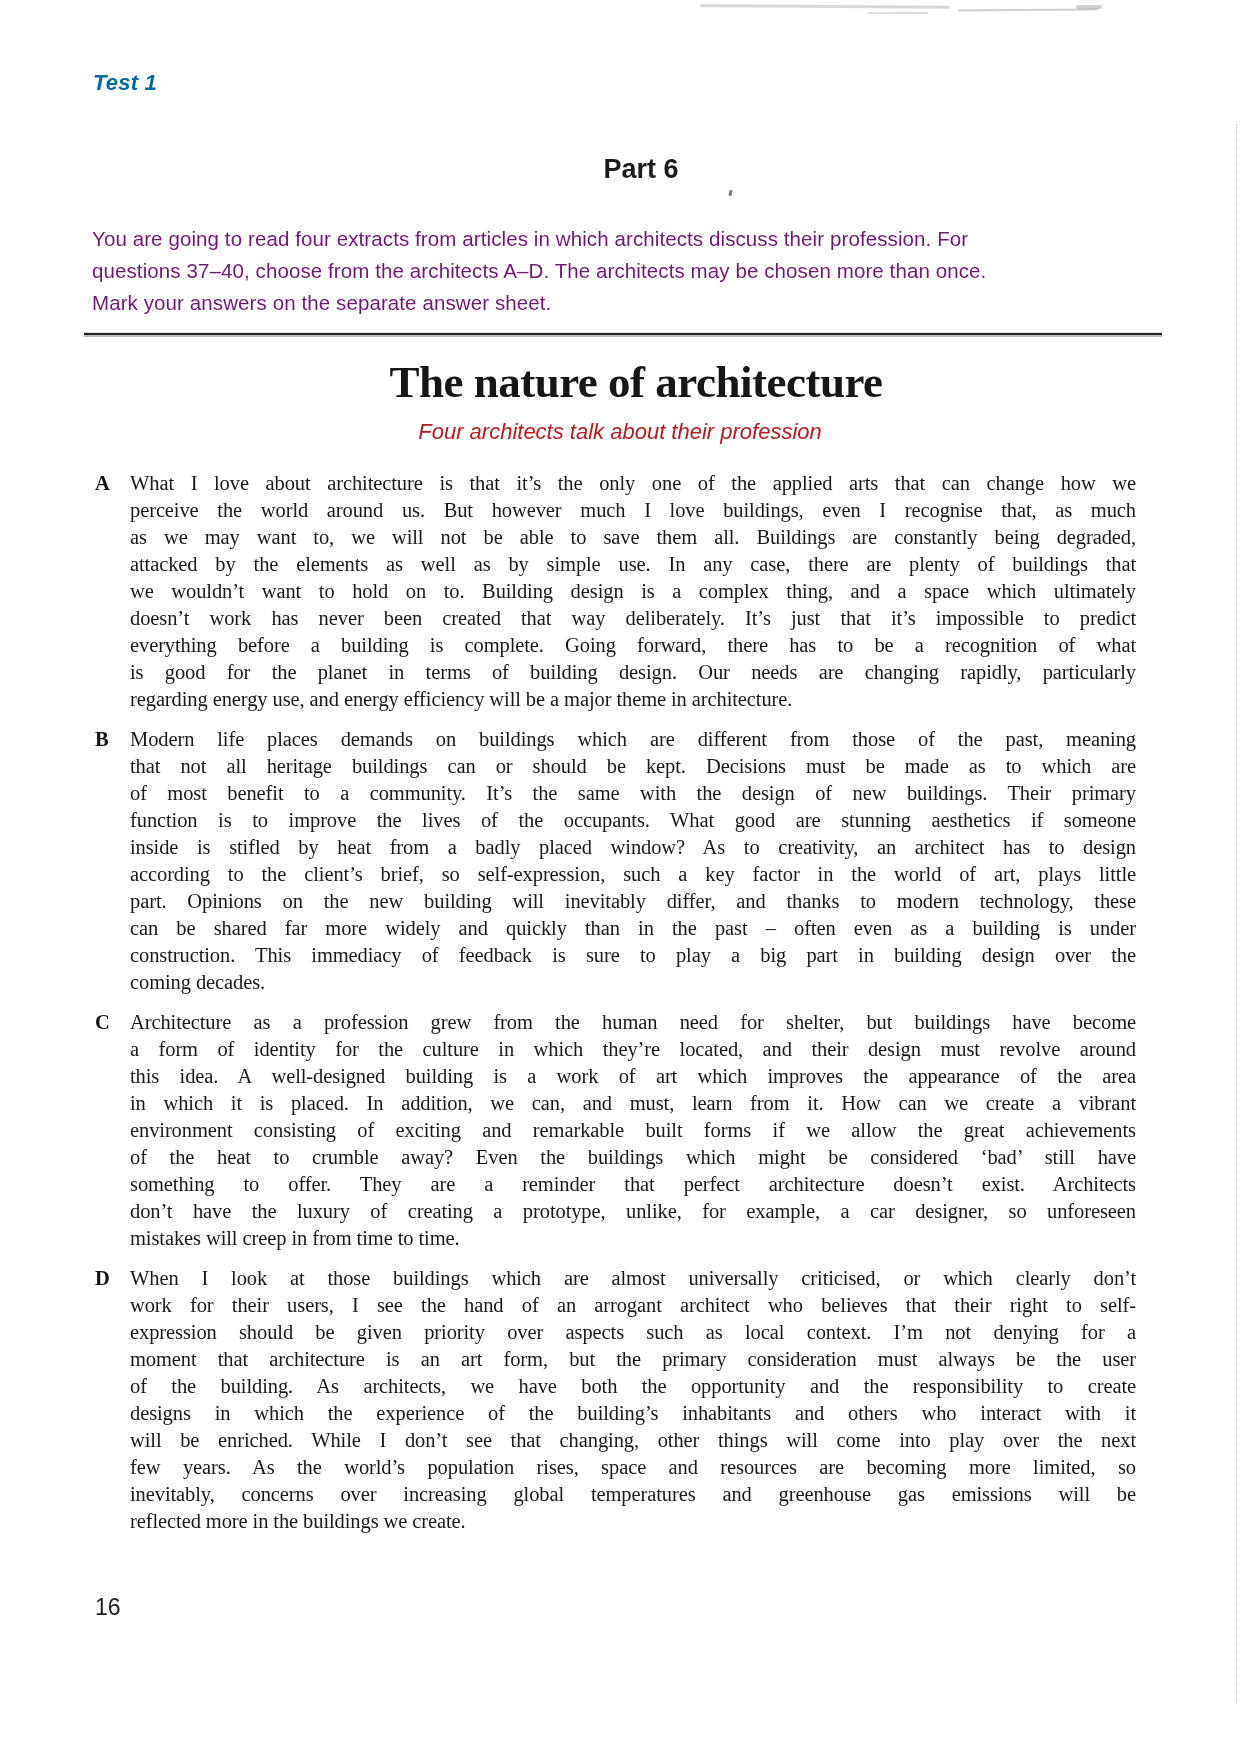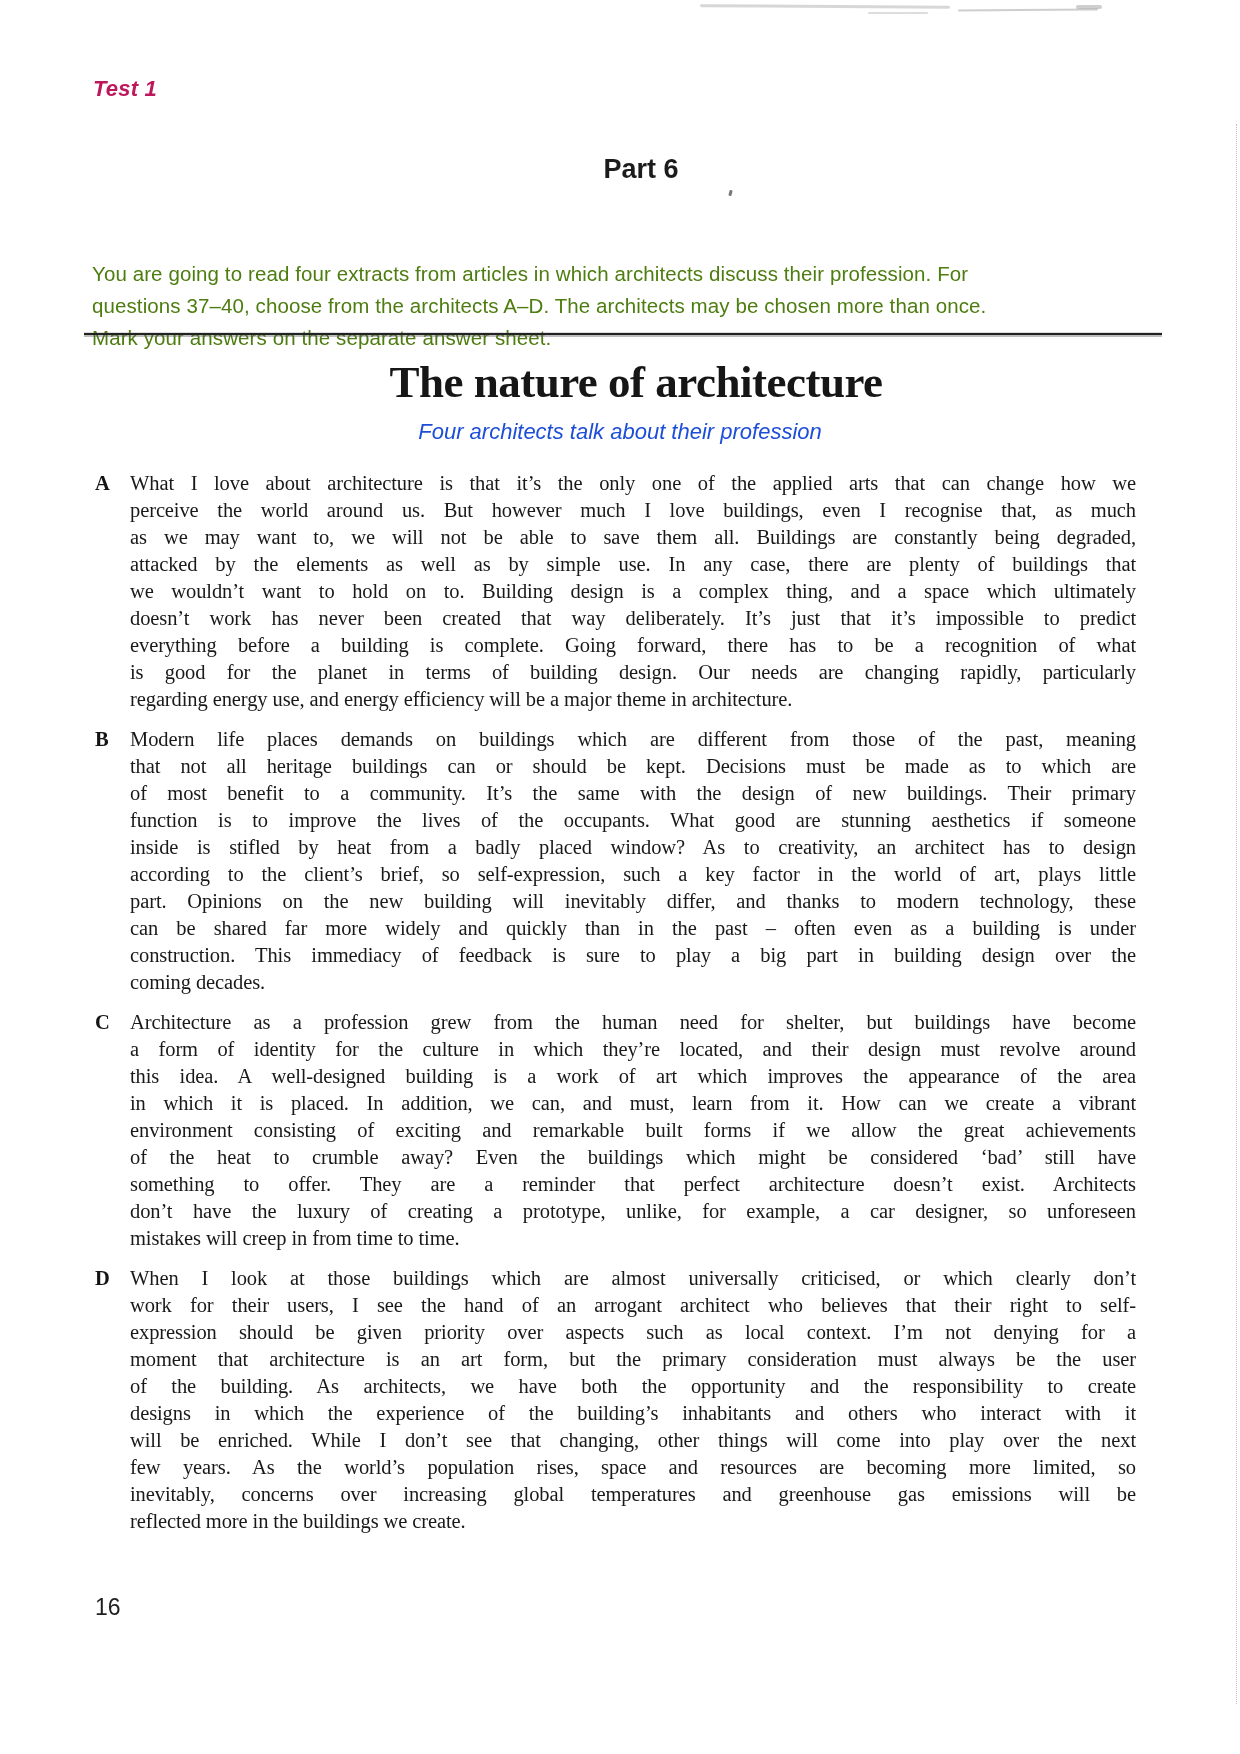--- a/index.html
+++ b/index.html
@@ -9,43 +9,42 @@
     height: 1754px;
     margin: 0 auto;
     background: #ffffff;
     overflow: hidden;
     font-family: "Liberation Sans", sans-serif;
     color: #1a1a1a;
   }
   
   .running-header {
     position: absolute;
-    left: 93px; top: 76px;
+    left: 93px; top: 70px;
     font: italic 700 22px/26px "Liberation Sans", sans-serif;
-    color: #be185d;
+    color: #0369a1;
     letter-spacing: 0.2px;
   }
   .part-heading {
     position: absolute;
     left: 0; top: 154px;
     width: 1240px;
     text-align: center;
     font: 700 27px/30px "Liberation Sans", sans-serif;
     color: #1c1c1c;
     margin-left: 21px;
   }
   
   .instructions {
     position: absolute;
     left: 92px; top: 223px;
     width: 1062px;
     font: 400 20.5px/32px "Liberation Sans", sans-serif;
-    color: #4d7c0f;
+    color: #701a75;
     letter-spacing: 0.1px;
-    margin-top: 35px;
   }
   .instr-line { white-space: nowrap; }
   .instr-line b { font-weight: 400; }
   
   .section-rule {
     position: absolute;
     left: 84px; top: 333px;
     width: 1078px; height: 2px;
     background: #222222;
     box-shadow: 0 2px 0 rgba(90,90,90,0.40), 0 -1px 0 rgba(120,120,120,0.25);
@@ -59,21 +58,21 @@
     font: 700 45px/52px "Liberation Serif", "DejaVu Serif", serif;
     letter-spacing: -0.5px;
     color: #161616;
   }
   .article-subtitle {
     position: absolute;
     left: 0; top: 418px;
     width: 1240px;
     text-align: center;
     font: italic 400 22px/27px "Liberation Sans", sans-serif;
-    color: #1d4ed8;
+    color: #b91c1c;
   }
   
   .extracts {
     position: absolute;
     left: 95px; top: 470px;
     width: 1045px;
   }
   .extract { display: flex; margin: 0 0 13px 0; }
   .xlabel {
     flex: 0 0 35px;

